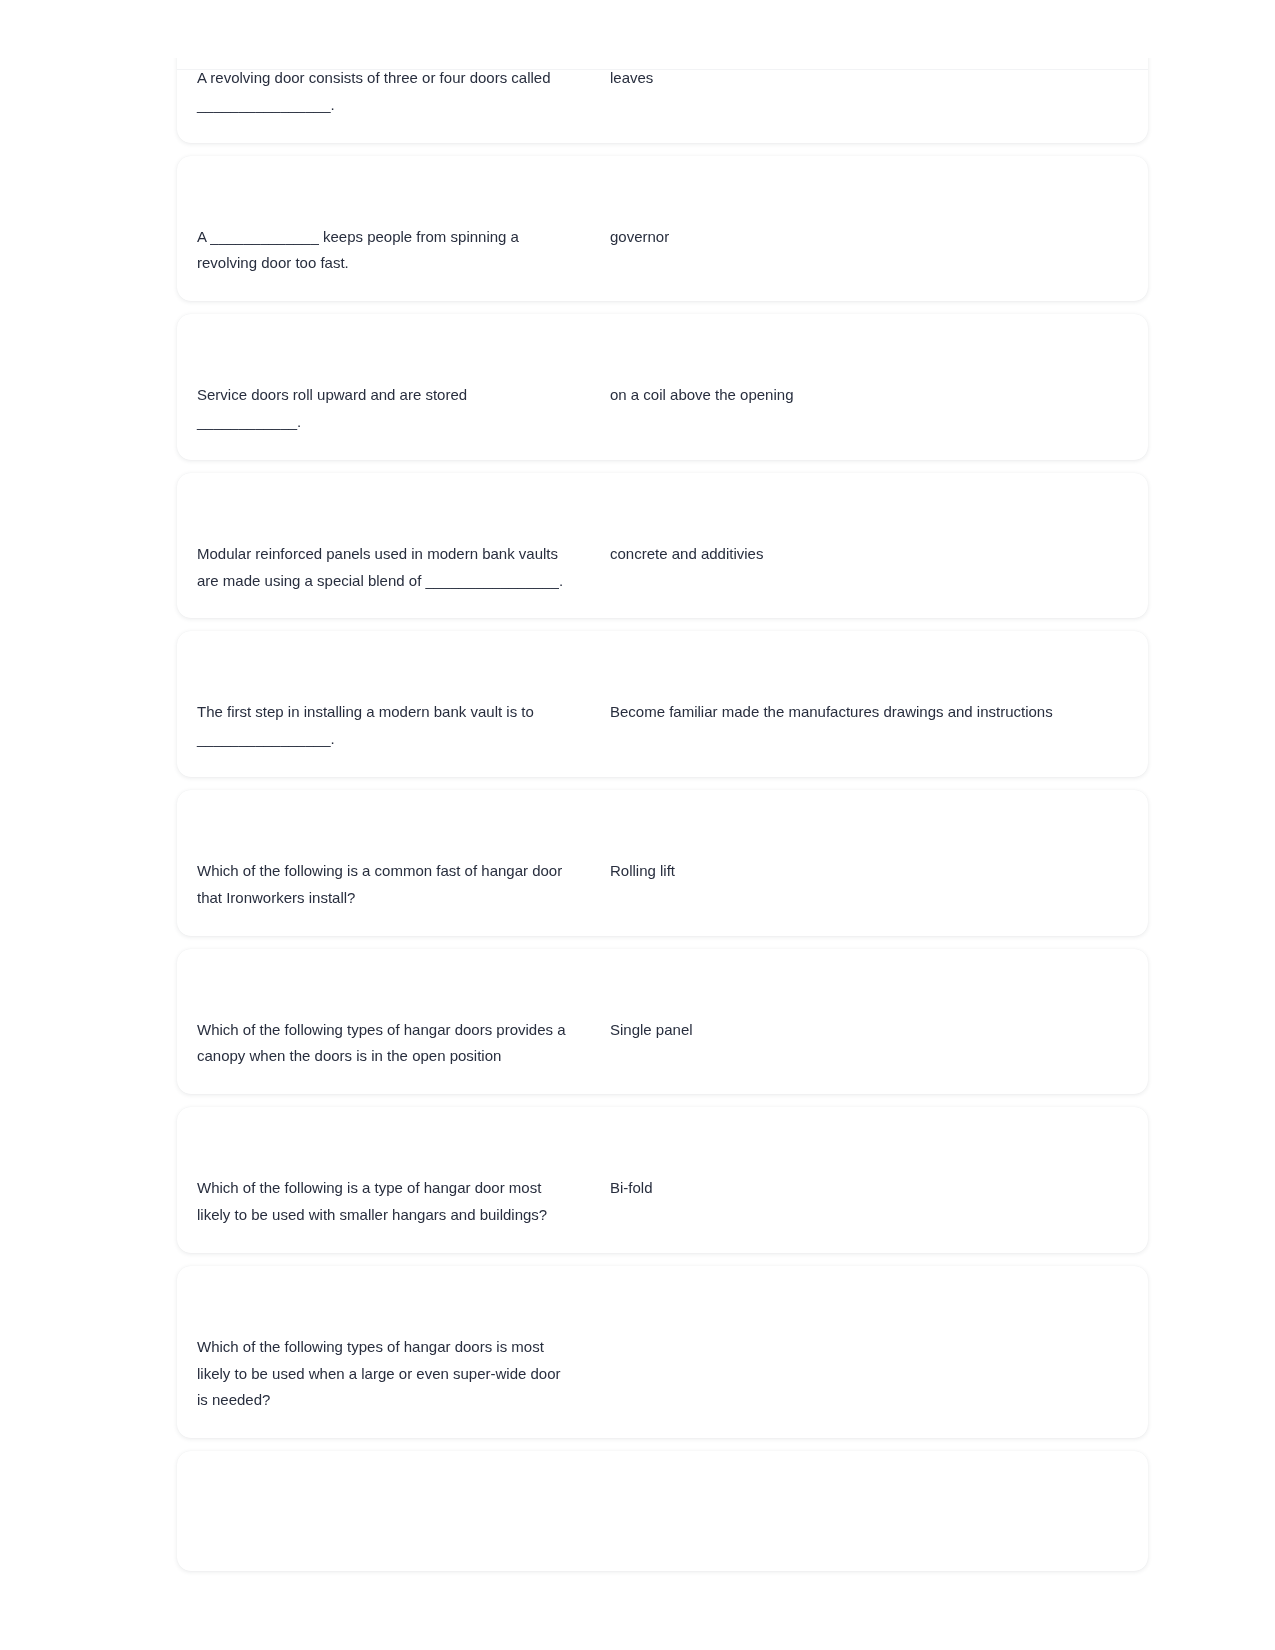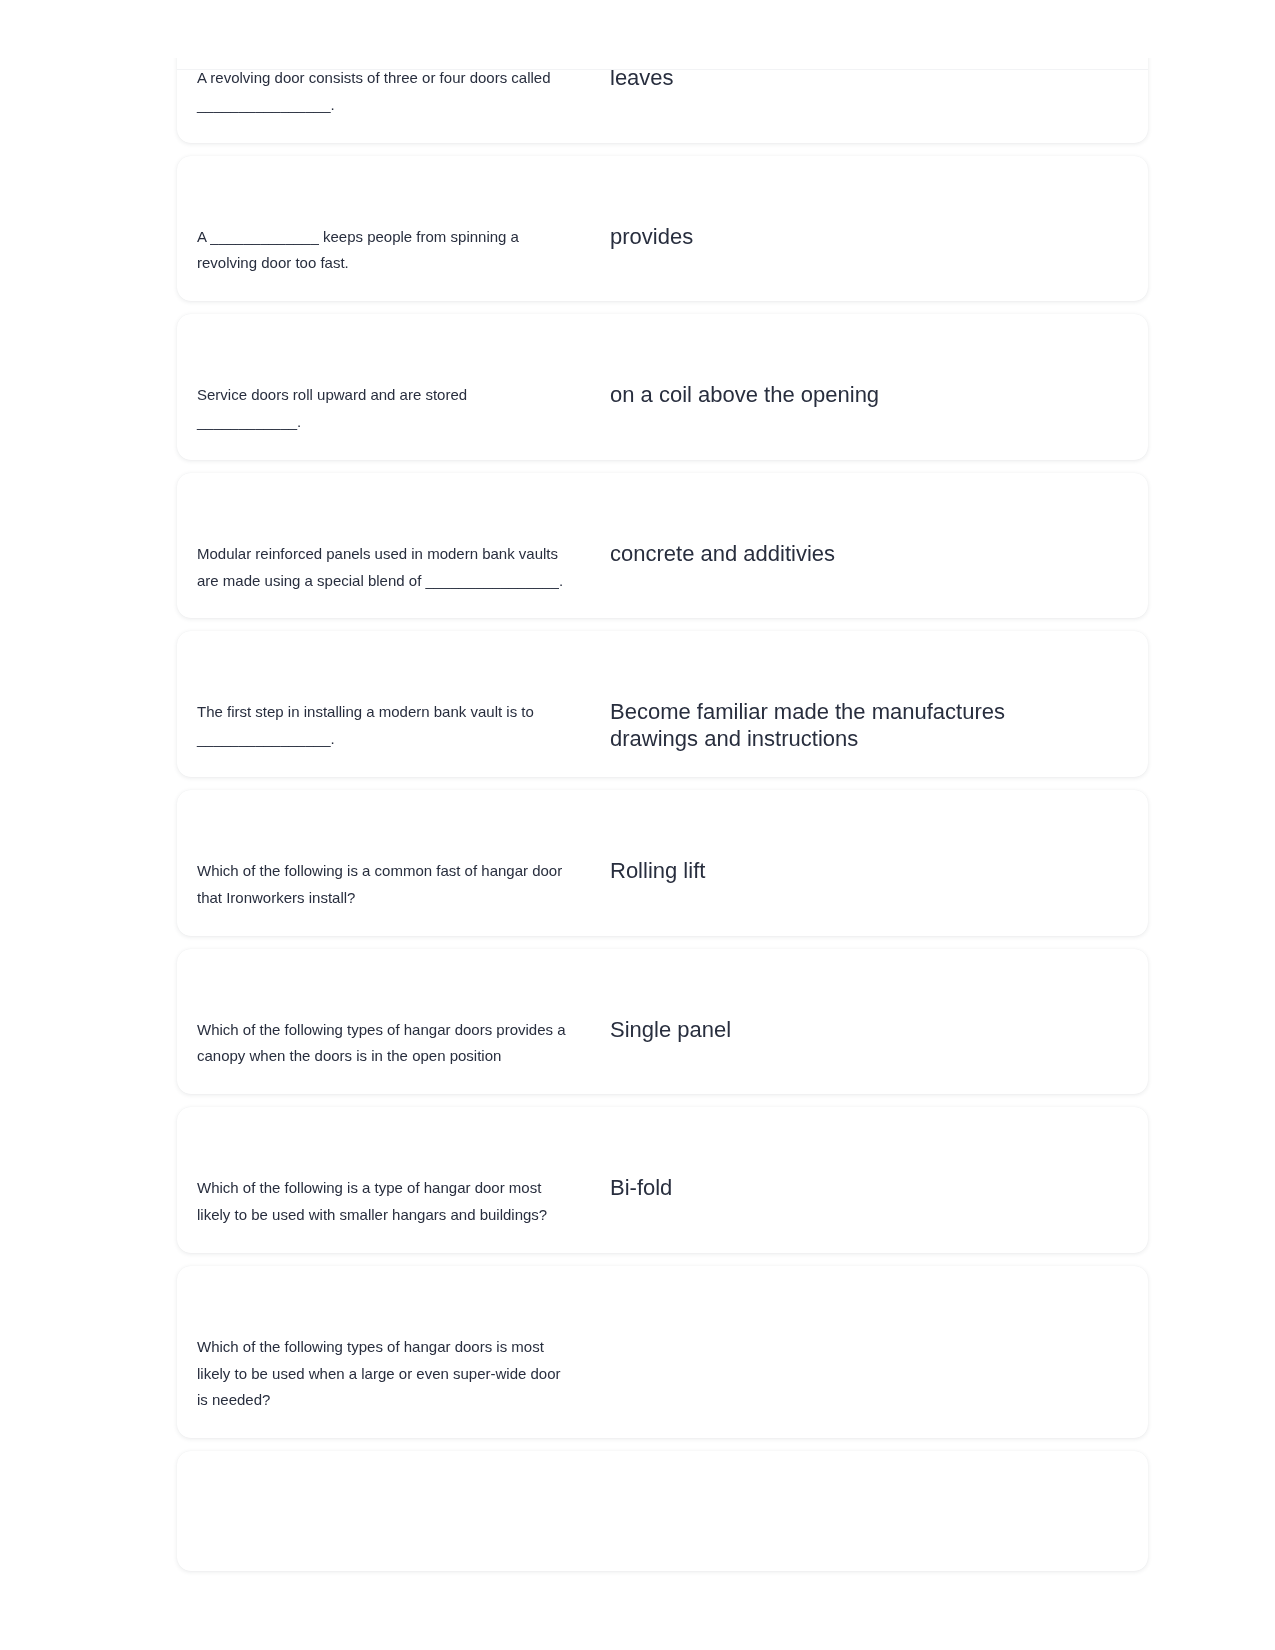--- a/index.html
+++ b/index.html
@@ -55,42 +55,42 @@
     width: 373px;
     flex: 0 0 373px;
     font-size: 15px;
     line-height: 26.8px;
     white-space: pre-wrap;
   }
   .definition {
     margin-left: 40px;
     flex: 1 1 auto;
     max-width: 470px;
-    font-size: 22px;
+    font-size: 15px;
     line-height: 26.8px;
   }
   .card.partial {
     min-height: 120px;
   }
 </style>
 </head>
 <body>
 
 <div class="viewport">
   <div class="top-divider"></div>
   <div class="card-list">
 
     <div class="card">
       <div class="term">A revolving door consists of three or four doors called ________________.</div>
       <div class="definition">leaves</div>
     </div>
 
     <div class="card">
       <div class="term">A _____________ keeps people from spinning a revolving door too fast.</div>
-      <div class="definition">provides</div>
+      <div class="definition">governor</div>
     </div>
 
     <div class="card">
       <div class="term">Service doors roll upward and are stored ____________.</div>
       <div class="definition">on a coil above the opening</div>
     </div>
 
     <div class="card">
       <div class="term">Modular reinforced panels used in modern bank vaults are made using a special blend of ________________.</div>
       <div class="definition">concrete and additivies</div>

